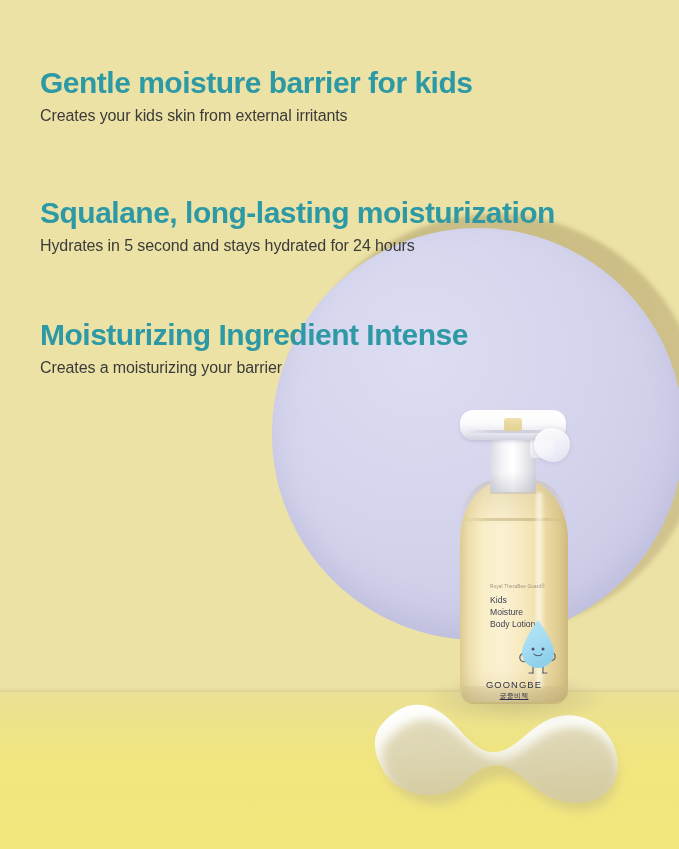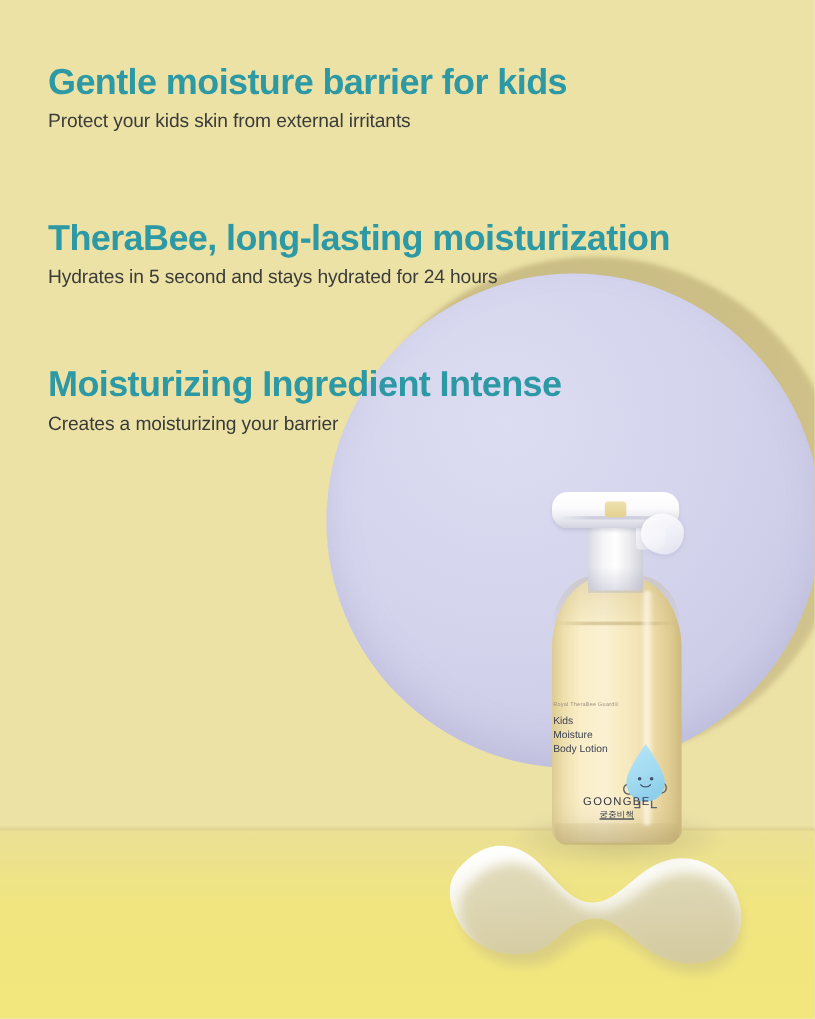--- a/index.html
+++ b/index.html
@@ -60,21 +60,21 @@
     position: absolute;
     left: 272px; top: 228px;
     width: 412px; height: 412px;
     border-radius: 50%;
     box-shadow: inset 0 -14px 26px rgba(170,170,205,0.35);
   }
 
   
   .text-layer {
     position: absolute;
-    left: 0; top: 0;
+    left: 0; top: 14px;
     width: 679px; height: 688px;
   }
   .block { position: absolute; left: 40px; }
   .block-1 { top: 52px; }
   .block-2 { top: 182px; }
   .block-3 { top: 304px; }
 
   .headline {
     margin: 0;
     font-family: "Liberation Sans", sans-serif;
@@ -223,21 +223,21 @@
     left: 96px; top: 32px;
     width: 36px; height: 34px;
     border-radius: 48% 52% 44% 56% / 50% 46% 54% 50%;
     background: linear-gradient(150deg, rgba(255,255,255,0.96) 0%, rgba(244,244,250,0.88) 55%, rgba(228,228,240,0.80) 100%);
     box-shadow: 0 1px 4px rgba(160,160,190,0.35);
   }
 
   
   .label {
     position: absolute;
-    left: 23px; top: 188px;
+    left: 52px; top: 188px;
     width: 86px;
   }
   .label-tagline {
     font-family: "Liberation Sans", sans-serif;
     font-size: 4.6px;
     letter-spacing: 0.2px;
     color: #8c8472;
     white-space: nowrap;
     margin: 0 0 5px 0;
     opacity: 0.85;
@@ -245,21 +245,21 @@
   .label-name {
     font-family: "Liberation Sans", sans-serif;
     font-size: 8.6px;
     line-height: 1.42;
     color: #3d4254;
     margin: 0;
     white-space: pre-line;
   }
   .brand {
     position: absolute;
-    left: 22px; top: 266px;
+    left: 22px; top: 283px;
     width: 108px;
     text-align: center;
   }
   .brand-en {
     font-family: "Liberation Sans", sans-serif;
     font-size: 9.4px;
     letter-spacing: 1.1px;
     color: #2f3242;
     margin: 0;
   }
@@ -374,25 +374,25 @@
     <div class="brand">
       <p class="brand-en">GOONGBE</p>
       <p class="brand-kr">궁중비책</p>
     </div>
   </div>
 
   <div class="text-layer">
 
     <div class="block block-1">
       <h2 class="headline">Gentle moisture barrier for kids</h2>
-      <p class="subline">Protect your kids skin from external irritants</p>
+      <p class="subline">Creates your kids skin from external irritants</p>
     </div>
 
     <div class="block block-2">
-      <h2 class="headline">TheraBee, long-lasting moisturization</h2>
+      <h2 class="headline">Squalane, long-lasting moisturization</h2>
       <p class="subline">Hydrates in 5 second and stays hydrated for 24 hours</p>
     </div>
 
     <div class="block block-3">
       <h2 class="headline">Moisturizing Ingredient Intense</h2>
       <p class="subline">Creates a moisturizing your barrier</p>
     </div>
 
   </div>
 </div>

